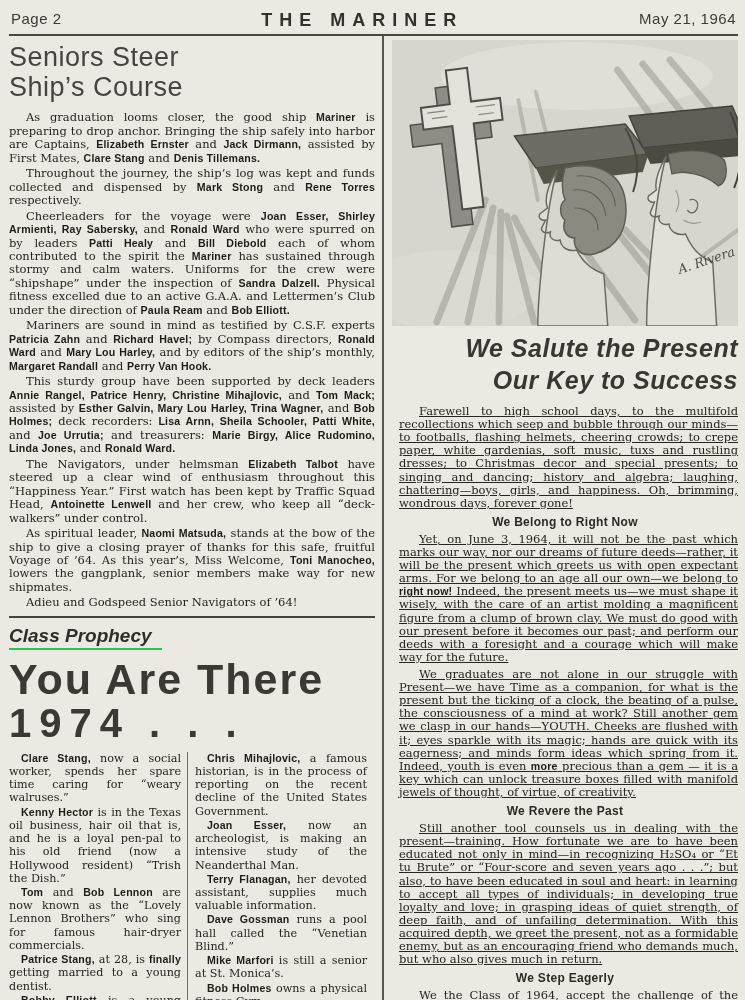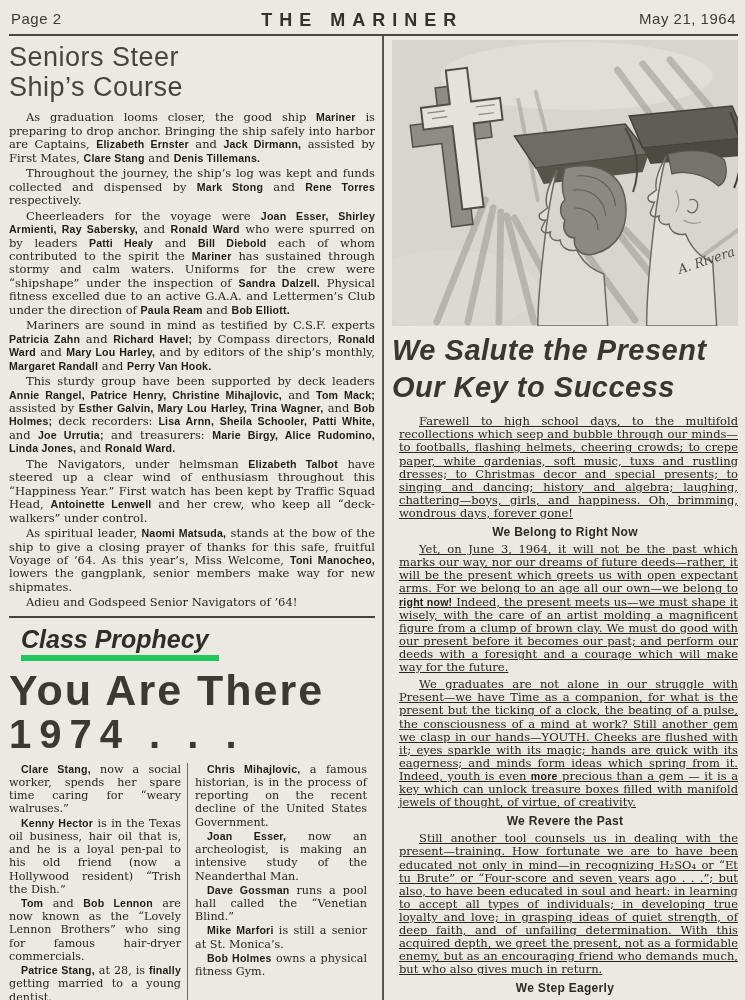--- a/index.html
+++ b/index.html
@@ -30,43 +30,44 @@
     margin:2px 0 9px 0;
   }
   p.body{font-size:11.5px;line-height:1.17;text-align:justify;text-indent:17px;margin:0 0 2px 0;}
   p.body strong, .pcol p strong, .salute p strong{
     font-family:"Liberation Sans",sans-serif;font-size:10.6px;letter-spacing:.2px;color:#1e1d18;
   }
   .secrule{border:0;border-top:2px solid #45443f;margin:6px 0 5px 0;}
   
   .kicker{
     display:inline-block;font-family:"Liberation Sans",sans-serif;
-    font-weight:bold;font-style:italic;font-size:25px;color:#2e2d28;
-    border-bottom:6px solid #22c55e;padding:0 10px 1px 0;margin:2px 0 2px 12px;
+    font-weight:bold;font-style:italic;font-size:19px;color:#2e2d28;
+    border-bottom:2px solid #22c55e;padding:0 10px 1px 0;margin:2px 0 2px 0;
   }
   .h-prophecy{
     text-align:left;font-family:"Liberation Sans",sans-serif;font-weight:700;
     color:#3a3934;line-height:1.0;margin:6px 0 9px 0;
   }
   .h-prophecy .l1{font-size:43px;letter-spacing:2px;display:block;}
   .h-prophecy .l2{font-size:40px;letter-spacing:8px;display:block;margin-top:2px;}
   .pcols{display:flex;}
   .pcol{width:172px;}
   .pcol.first{padding-right:6px;}
   .pcol.second{padding-left:7px;}
   .pdiv{width:1px;background:#6a685f;}
   .pcol p{font-size:11.2px;line-height:1.18;text-align:justify;text-indent:12px;margin:0 0 1px 0;}
   
   .illustration{height:286px;margin:0 0 6px 0;background:#d7d5ce;}
   .illustration svg{display:block;width:100%;height:100%;}
   
   .h-salute{
     font-family:"Liberation Sans",sans-serif;font-weight:700;font-style:italic;
-    font-size:29px;line-height:1.28;color:#383732;letter-spacing:.5px;
+    font-size:25px;line-height:1.28;color:#383732;letter-spacing:.5px;
     margin:2px 0 9px 0;
+    text-align:right;
   }
   .salute p{font-size:11.5px;line-height:1.14;text-align:justify;text-indent:20px;margin:0 0 4px 7px;text-decoration:underline;}
   .subhead{
     font-family:"Liberation Sans",sans-serif;font-weight:bold;font-size:12px;
     text-align:center;color:#2b2a25;margin:5px 0 4px 0;letter-spacing:.3px;
   }
 </style>
 </head>
 <body>
 
@@ -112,20 +113,21 @@
             <p><strong>Kenny Hector</strong> is in the Texas oil business, hair oil that is, and he is a loyal pen-pal to his old friend (now a Hollywood resident) “Trish the Dish.”</p>
             <p><strong>Tom</strong> and <strong>Bob Lennon</strong> are now known as the “Lovely Lennon Brothers” who sing for famous hair-dryer commercials.</p>
             <p><strong>Patrice Stang,</strong> at 28, is <strong>finally</strong> getting married to a young dentist.</p>
             <p><strong>Bobby Elliott</strong> is a young dentist.</p>
 
           </div>
           <div class="pdiv"></div>
           <div class="pcol second">
             <p><strong>Chris Mihajlovic,</strong> a famous historian, is in the process of reporting on the recent decline of the United States Government.</p>
             <p><strong>Joan Esser,</strong> now an archeologist, is making an intensive study of the Neanderthal Man.</p>
+            <p><strong>Terry Flanagan,</strong> her devoted assistant, supplies much valuable information.</p>
             <p><strong>Dave Gossman</strong> runs a pool hall called the “Venetian Blind.”</p>
             <p><strong>Mike Marfori</strong> is still a senior at St. Monica’s.</p>
             <p><strong>Bob Holmes</strong> owns a physical fitness Gym.</p>
 
           </div>
         </div>
       </div>
     </div>
 
     <div class="vrule"></div>

